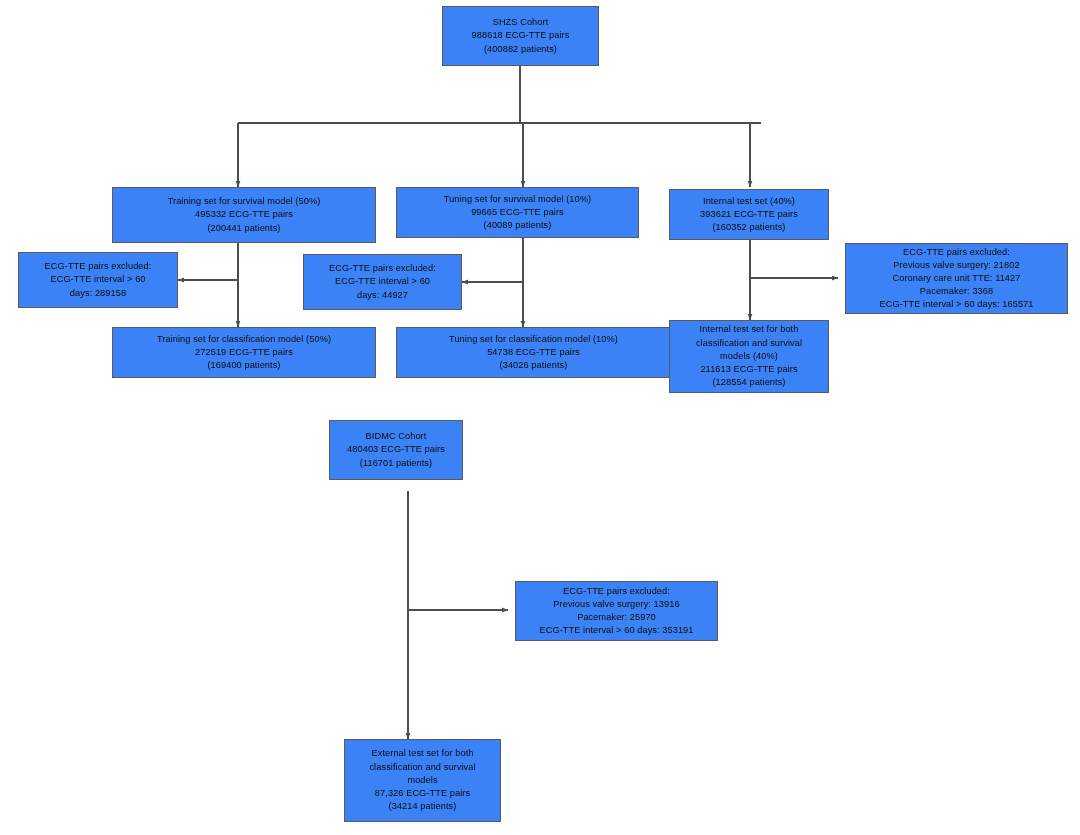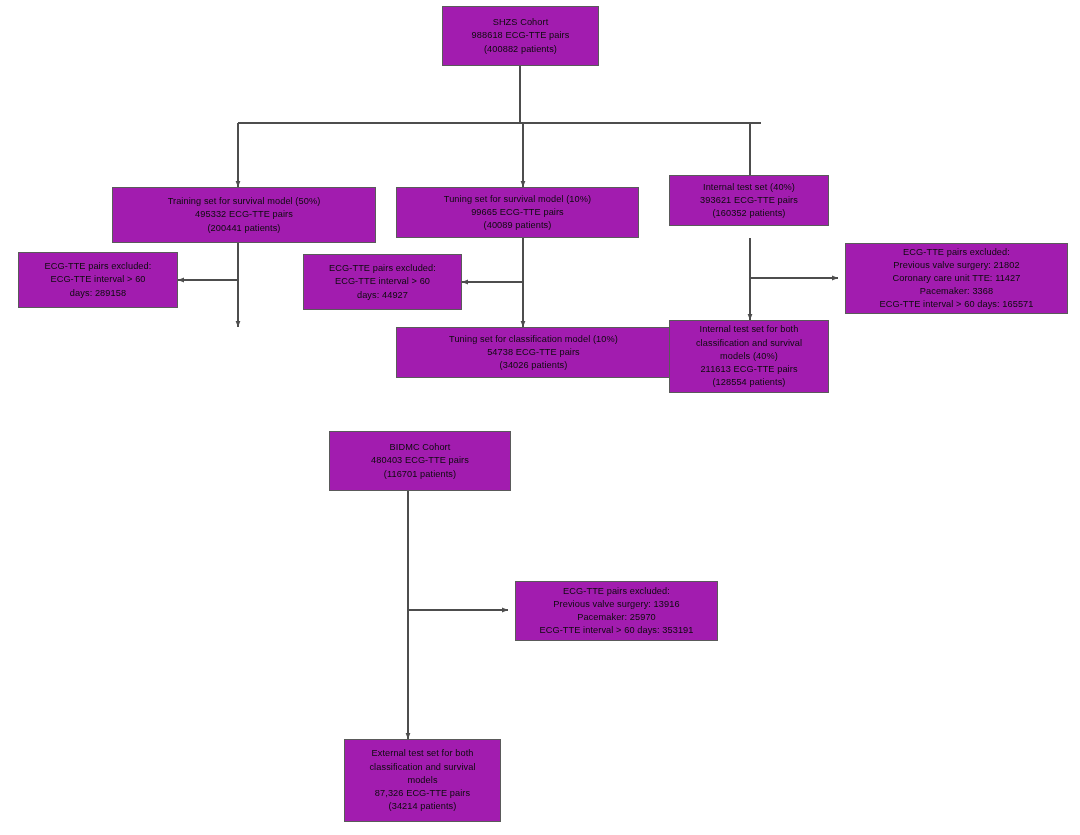--- a/index.html
+++ b/index.html
@@ -21,21 +21,21 @@
     left: 0;
     top: 0;
     width: 1080px;
     height: 835px;
     pointer-events: none;
   }
   .node {
     position: absolute;
     box-sizing: border-box;
     border: 1px solid #5a5a5a;
-    background: #a21caf;
+    background: #3b82f6;
     display: flex;
     flex-direction: column;
     align-items: center;
     justify-content: center;
     text-align: center;
     color: #0b0b0b;
     font-size: 9.2px;
     line-height: 13.2px;
     letter-spacing: 0.01em;
     padding: 2px 4px;
@@ -96,21 +96,21 @@
     <span class="ln">495332 ECG-TTE pairs</span>
     <span class="ln">(200441 patients)</span>
   </div>
 
   <div class="node" style="left:396px; top:187px; width:243px; height:51px;">
     <span class="ln">Tuning set for survival model (10%)</span>
     <span class="ln">99665 ECG-TTE pairs</span>
     <span class="ln">(40089 patients)</span>
   </div>
 
-  <div class="node" style="left:669px; top:175px; width:160px; height:51px;">
+  <div class="node" style="left:669px; top:189px; width:160px; height:51px;">
     <span class="ln">Internal test set (40%)</span>
     <span class="ln">393621 ECG-TTE pairs</span>
     <span class="ln">(160352 patients)</span>
   </div>
 
   <div class="node" style="left:18px; top:252px; width:160px; height:56px;">
     <span class="ln">ECG-TTE pairs excluded:</span>
     <span class="ln">ECG-TTE interval &gt; 60</span>
     <span class="ln">days: 289158</span>
   </div>
@@ -122,36 +122,41 @@
   </div>
 
   <div class="node" style="left:845px; top:243px; width:223px; height:71px;">
     <span class="ln">ECG-TTE pairs excluded:</span>
     <span class="ln">Previous valve surgery: 21802</span>
     <span class="ln">Coronary care unit TTE: 11427</span>
     <span class="ln">Pacemaker: 3368</span>
     <span class="ln">ECG-TTE interval &gt; 60 days: 165571</span>
   </div>
 
+  <div class="node" style="left:112px; top:327px; width:264px; height:51px;">
+    <span class="ln">Training set for classification model (50%)</span>
+    <span class="ln">272519 ECG-TTE pairs</span>
+    <span class="ln">(169400 patients)</span>
+  </div>
 
   <div class="node" style="left:396px; top:327px; width:275px; height:51px;">
     <span class="ln">Tuning set for classification model (10%)</span>
     <span class="ln">54738 ECG-TTE pairs</span>
     <span class="ln">(34026 patients)</span>
   </div>
 
   <div class="node" style="left:669px; top:320px; width:160px; height:73px;">
     <span class="ln">Internal test set for both</span>
     <span class="ln">classification and survival</span>
     <span class="ln">models (40%)</span>
     <span class="ln">211613 ECG-TTE pairs</span>
     <span class="ln">(128554 patients)</span>
   </div>
 
-  <div class="node" style="left:329px; top:431px; width:182px; height:60px;">
+  <div class="node" style="left:329px; top:420px; width:134px; height:60px;">
     <span class="ln">BIDMC Cohort</span>
     <span class="ln">480403 ECG-TTE pairs</span>
     <span class="ln">(116701 patients)</span>
   </div>
 
   <div class="node" style="left:515px; top:581px; width:203px; height:60px;">
     <span class="ln">ECG-TTE pairs excluded:</span>
     <span class="ln">Previous valve surgery: 13916</span>
     <span class="ln">Pacemaker: 25970</span>
     <span class="ln">ECG-TTE interval &gt; 60 days: 353191</span>

